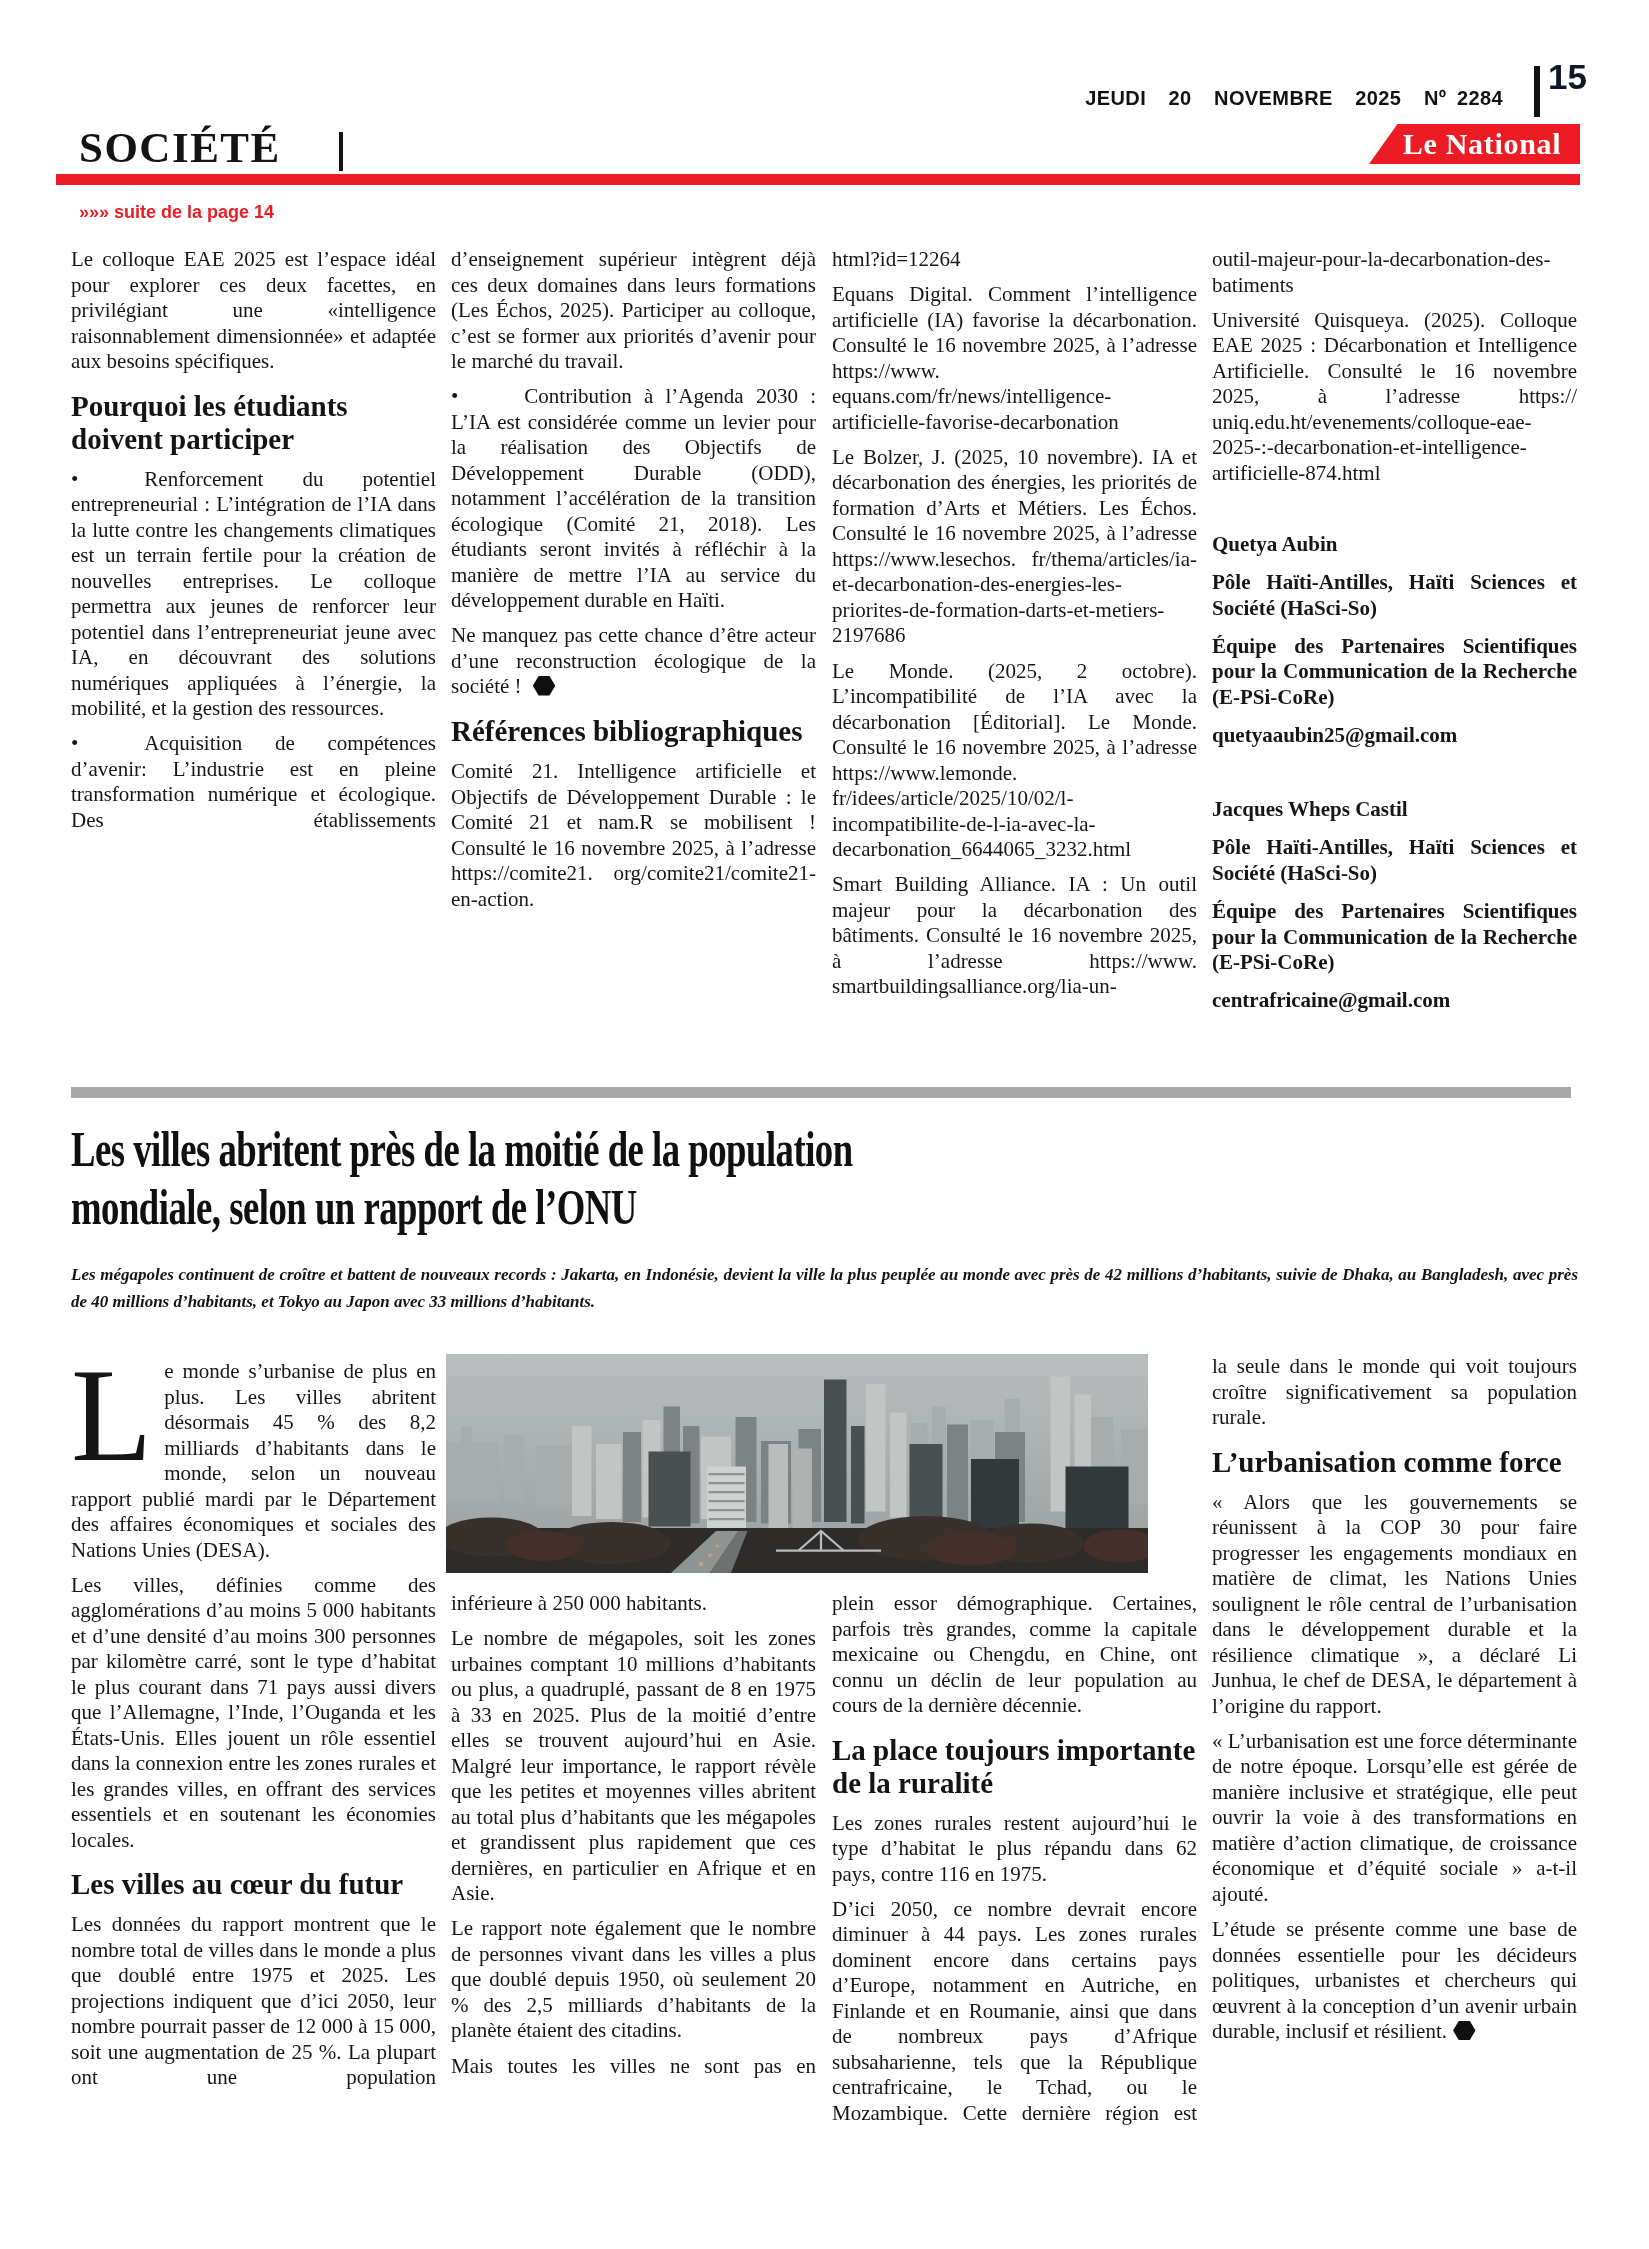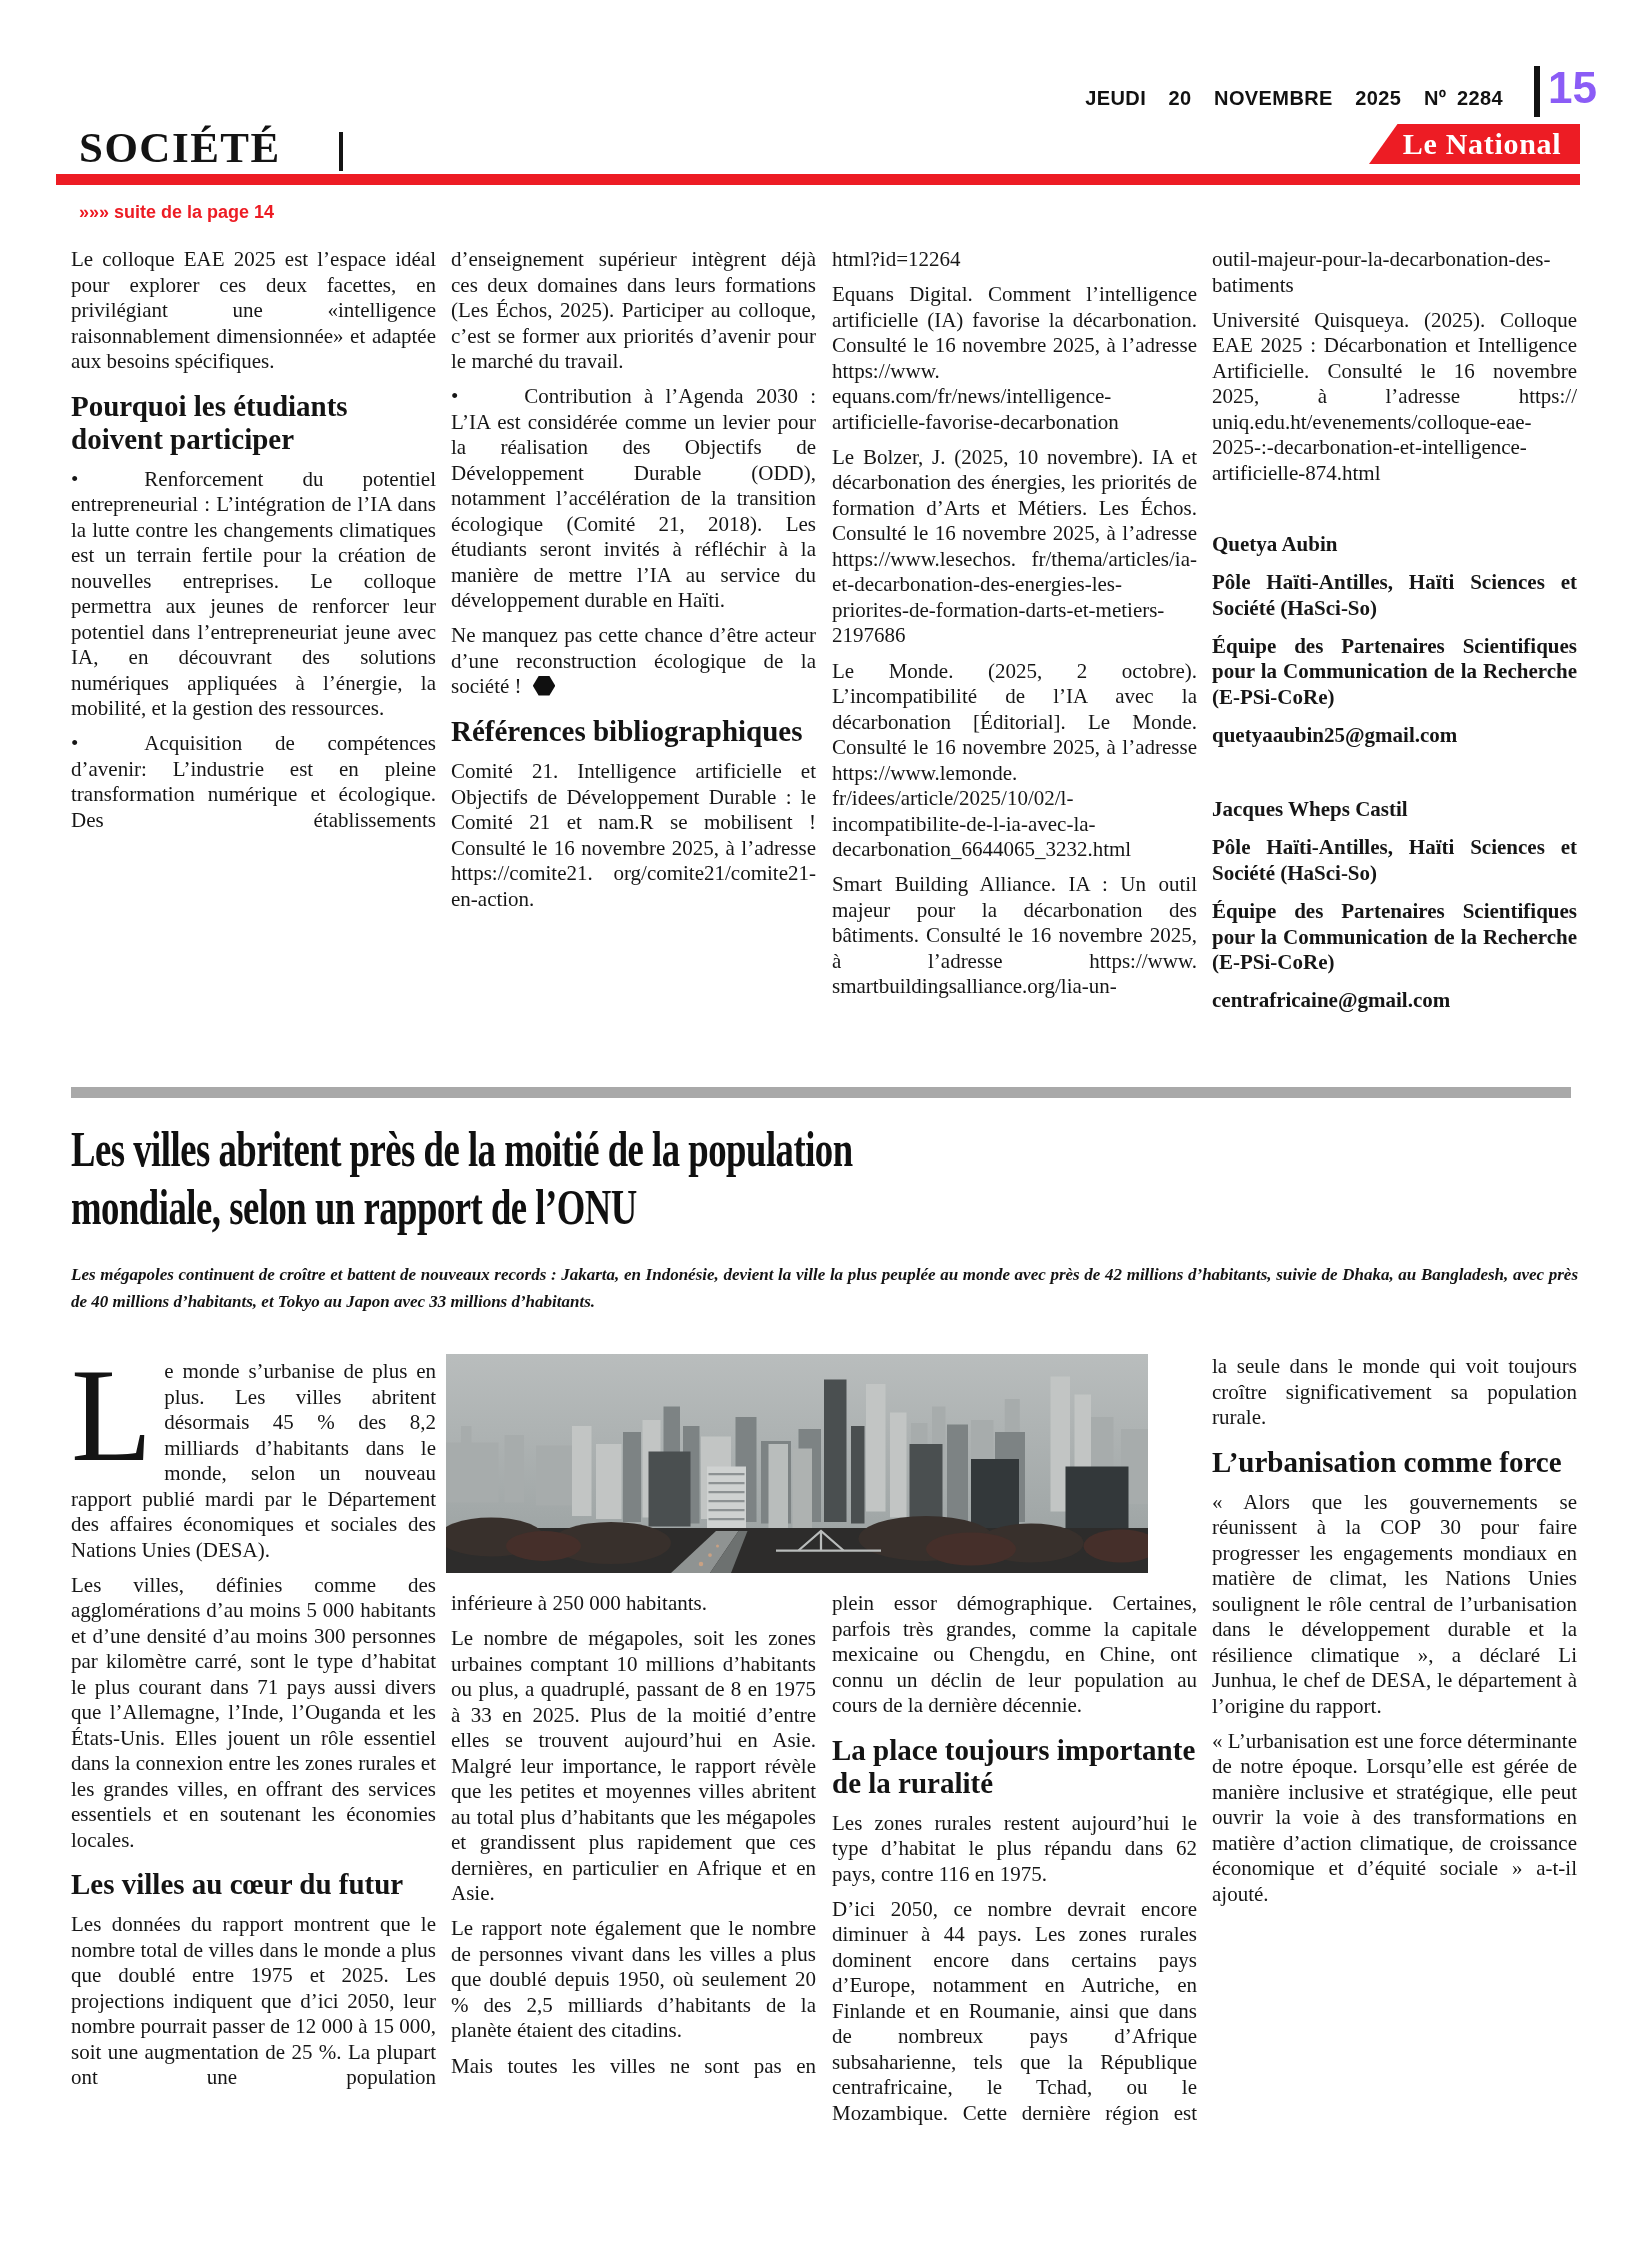--- a/index.html
+++ b/index.html
@@ -10,22 +10,22 @@
   }
   
   .dateline{
     position:absolute;top:87px;right:147px;margin:0;
     font-family:Liberation Sans, sans-serif;font-weight:700;font-size:20px;
     letter-spacing:0.4px;word-spacing:16.5px;color:#121212;white-space:nowrap;
   }
   .issue{margin-left:22.5px;word-spacing:4.5px;}
   .pagebar{position:absolute;left:1534px;top:66px;width:6px;height:51px;background:#121212;}
   .pagenum{
-    position:absolute;left:1548px;top:63px;margin:0;
-    font-family:"Liberation Sans",sans-serif;font-weight:700;font-size:44px;color:#8b5cf6;
+    position:absolute;left:1548px;top:57px;margin:0;
+    font-family:"Liberation Sans",sans-serif;font-weight:700;font-size:35px;color:#0f172a;
   }
   .section-title{
     position:absolute;left:79px;top:123px;margin:0;
     font-size:43px;font-weight:700;letter-spacing:1.5px;color:#141414;
   }
   .section-bar{position:absolute;left:339px;top:132px;width:3.7px;height:39px;background:#141414;}
   .brand-flag{
     position:absolute;left:1369px;top:124px;width:211px;height:40px;
     clip-path:polygon(28.5px 0,100% 0,100% 100%,0 100%);
     display:flex;align-items:center;justify-content:center;padding-left:15px;box-sizing:border-box;
@@ -246,16 +246,17 @@
       <p class="bp">plein essor démographique. Certaines, parfois très grandes, comme la capitale mexicaine ou Chengdu, en Chine, ont connu un déclin de leur population au cours de la dernière décennie.</p>
       <h2 class="sub">La place toujours importante de la ruralité</h2>
       <p class="bp">Les zones rurales restent aujourd’hui le type d’habitat le plus répandu dans 62 pays, contre 116 en 1975.</p>
       <p class="bp cont">D’ici 2050, ce nombre devrait encore diminuer à 44 pays. Les zones rurales dominent encore dans certains pays d’Europe, notamment en Autriche, en Finlande et en Roumanie, ainsi que dans de nombreux pays d’Afrique subsaharienne, tels que la République centrafricaine, le Tchad, ou le Mozambique. Cette dernière région est</p>
     </div>
   <div class="col" style="left:1212px;top:1354px">
       <p class="bp">la seule dans le monde qui voit toujours croître significativement sa population rurale.</p>
       <h2 class="sub">L’urbanisation comme force</h2>
       <p class="bp">« Alors que les gouvernements se réunissent à la COP 30 pour faire progresser les engagements mondiaux en matière de climat, les Nations Unies soulignent le rôle central de l’urbanisation dans le développement durable et la résilience climatique », a déclaré Li Junhua, le chef de DESA, le département à l’origine du rapport.</p>
       <p class="bp">« L’urbanisation est une force déterminante de notre époque. Lorsqu’elle est gérée de manière inclusive et stratégique, elle peut ouvrir la voie à des transformations en matière d’action climatique, de croissance économique et d’équité sociale » a-t-il ajouté.</p>
+      <p class="bp">L’étude se présente comme une base de données essentielle pour les décideurs politiques, urbanistes et chercheurs qui œuvrent à la conception d’un avenir urbain durable, inclusif et résilient.<span class="endmark"></span></p>
     </div>
 
 </div>
 
 
 </body></html>

